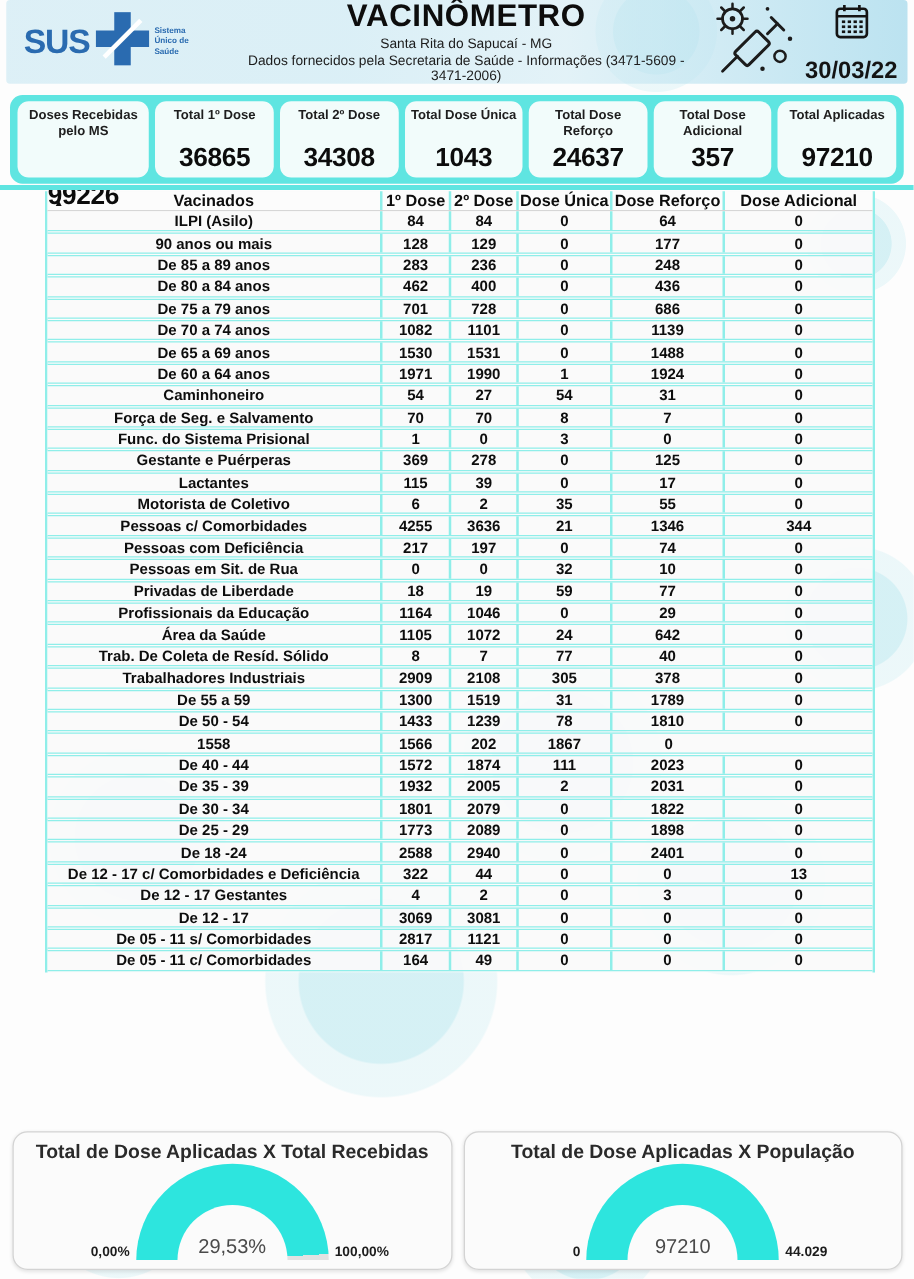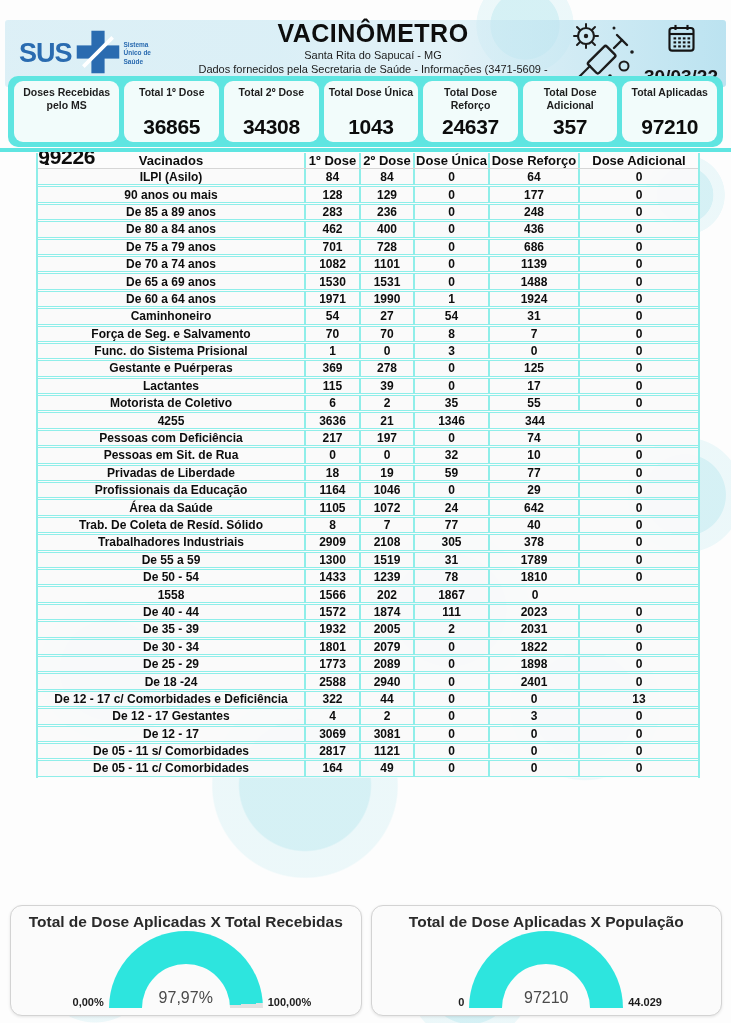--- a/index.html
+++ b/index.html
@@ -21,21 +21,21 @@
   .wm2{left:640px; top:150px; width:90px;  height:90px;}
   .wm3{left:360px; top:520px; width:180px; height:180px;}
   .wm4{left:30px;  top:590px; width:160px; height:160px;}
   .wm5{left:200px; top:680px; width:210px; height:210px;}
   .wm6{left:500px; top:620px; width:170px; height:170px;}
   .wm7{left:620px; top:430px; width:130px; height:130px;}
   .wm8{left:30px;  top:900px; width:130px; height:130px;}
   .wm9{left:400px; top:910px; width:140px; height:140px;}
 
   
-  .header { position:absolute; left:5px; top:20px; right:5px; height:67px; z-index:2;
+  .header { position:absolute; left:5px; top:0; right:5px; height:67px; z-index:2;
     display:flex; align-items:center;
     background:linear-gradient(90deg, rgba(219,239,246,.95), rgba(196,230,242,.6) 38%,
                rgba(205,233,243,.55) 62%, rgba(176,222,238,.85));
     border-radius:3px;
   }
   .logo-block { display:flex; align-items:center; gap:3px; padding-left:14px; width:185px; flex:none; }
   .sus-text { font-size:27px; font-weight:800; color:var(--sus-blue); letter-spacing:-1px; }
   .sus-tagline { width:44px; font-size:6.5px; font-weight:bold; color:var(--sus-blue); line-height:1.25; }
   .header-center { flex:1; text-align:center; padding-right:10px; }
   .title { font-size:25px; font-weight:800; letter-spacing:.5px; color:#0d0d0d; line-height:1.05; }
@@ -353,20 +353,21 @@
       </div>
       <div class="trow grid-cols">
         <div class="cell">Motorista de Coletivo</div>
         <div class="cell">6</div>
         <div class="cell">2</div>
         <div class="cell">35</div>
         <div class="cell">55</div>
         <div class="cell">0</div>
       </div>
       <div class="trow grid-cols">
+        <div class="cell">Pessoas c/ Comorbidades</div>
         <div class="cell">4255</div>
         <div class="cell">3636</div>
         <div class="cell">21</div>
         <div class="cell">1346</div>
         <div class="cell">344</div>
       </div>
       <div class="trow grid-cols">
         <div class="cell">Pessoas com Deficiência</div>
         <div class="cell">217</div>
         <div class="cell">197</div>
@@ -526,21 +527,21 @@
         <div class="cell">0</div>
       </div>
     </div>
 </div>
 
 <div class="gauges">
   <div class="gauge-card">
     <div class="gauge-title">Total de Dose Aplicadas X Total Recebidas</div>
     <div class="gauge-wrap">
       <div class="gauge-arc" style="background: conic-gradient(from -90deg at 50% 100%, rgb(45, 229, 222) 176.346deg, rgb(226, 226, 226) 176.346deg, rgb(226, 226, 226) 180deg, transparent 180deg);"></div>
-      <div class="gauge-value">97,97%</div>
+      <div class="gauge-value">29,53%</div>
       <div class="gauge-min">0,00%</div>
       <div class="gauge-max">100,00%</div>
     </div>
   </div>
   <div class="gauge-card">
     <div class="gauge-title">Total de Dose Aplicadas X População</div>
     <div class="gauge-wrap">
       <div class="gauge-arc" style="background: conic-gradient(from -90deg at 50% 100%, rgb(45, 229, 222) 180deg, rgb(226, 226, 226) 180deg, rgb(226, 226, 226) 180deg, transparent 180deg);"></div>
       <div class="gauge-value">97210</div>
       <div class="gauge-min">0</div>

